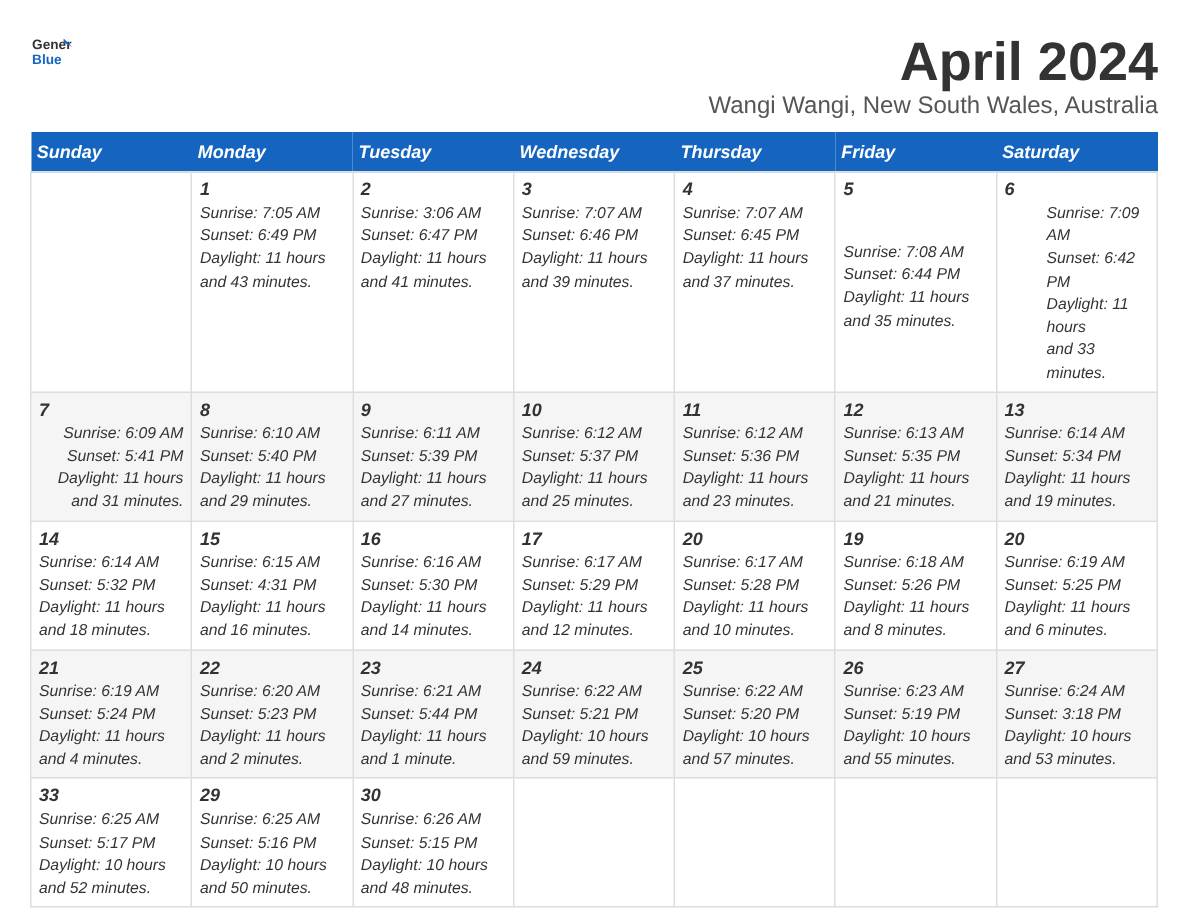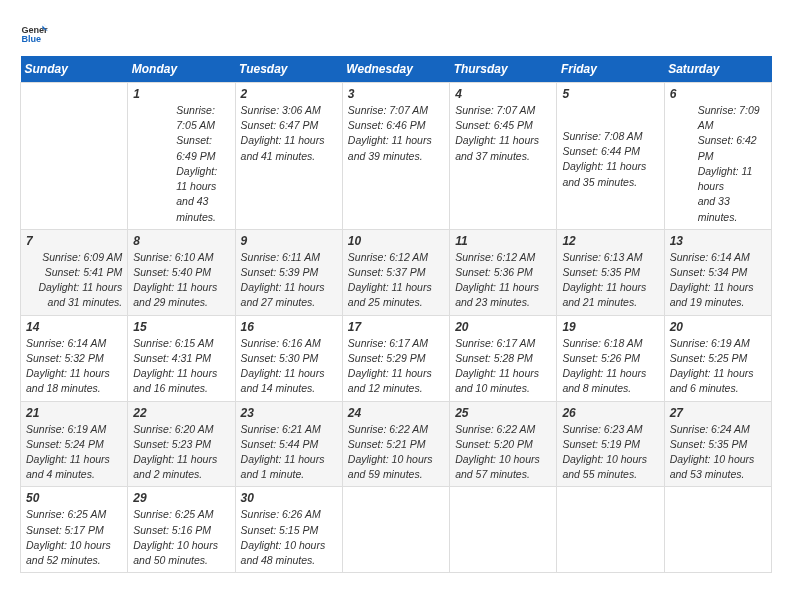--- a/index.html
+++ b/index.html
@@ -79,40 +79,44 @@
 
 <div class="header">
   <div class="logo">
     <svg class="logo-icon" viewBox="0 0 40 40">
       <text x="2" y="18" font-size="13" font-weight="bold" fill="#333">General</text>
       <text x="2" y="32" font-size="13" font-weight="bold" fill="#1565c0">Blue</text>
       <polygon points="32,8 40,16 32,12" fill="#1565c0"></polygon>
       <polygon points="36,4 44,12 40,8" fill="#1565c0" transform="translate(-4,0)"></polygon>
     </svg>
   </div>
+  <div class="title-block">
+    <div class="main-title">April 2024</div>
+    <div class="subtitle">Wangi Wangi, New South Wales, Australia</div>
+  </div>
 </div>
 
 <table>
   <thead>
     <tr id="header-row">
         <th>Sunday</th>
         <th>Monday</th>
         <th>Tuesday</th>
         <th>Wednesday</th>
         <th>Thursday</th>
         <th>Friday</th>
         <th>Saturday</th>
       </tr>
   </thead>
   <tbody id="calendar-body">
       <tr>
         <td class="empty-cell"></td>
         <td>
           <span class="day-number">1</span>
-          <div class="cell-content" style="white-space: pre-line; margin-left: 43px;">Sunrise: 7:05 AM
+          <div class="cell-content" style="white-space: pre-line;">Sunrise: 7:05 AM
 Sunset: 6:49 PM
 Daylight: 11 hours
 and 43 minutes.</div>
         </td>
         <td>
           <span class="day-number">2</span>
           <div class="cell-content" style="white-space: pre-line;">Sunrise: 3:06 AM
 Sunset: 6:47 PM
 Daylight: 11 hours
 and 41 minutes.</div>
@@ -287,28 +291,28 @@
         <td>
           <span class="day-number">26</span>
           <div class="cell-content" style="white-space: pre-line;">Sunrise: 6:23 AM
 Sunset: 5:19 PM
 Daylight: 10 hours
 and 55 minutes.</div>
         </td>
         <td>
           <span class="day-number">27</span>
           <div class="cell-content" style="white-space: pre-line;">Sunrise: 6:24 AM
-Sunset: 5:35 PM
+Sunset: 3:18 PM
 Daylight: 10 hours
 and 53 minutes.</div>
         </td>
       </tr>
       <tr>
         <td>
-          <span class="day-number">50</span>
+          <span class="day-number">33</span>
           <div class="cell-content" style="white-space: pre-line;">Sunrise: 6:25 AM
 Sunset: 5:17 PM
 Daylight: 10 hours
 and 52 minutes.</div>
         </td>
         <td>
           <span class="day-number">29</span>
           <div class="cell-content" style="white-space: pre-line;">Sunrise: 6:25 AM
 Sunset: 5:16 PM
 Daylight: 10 hours

